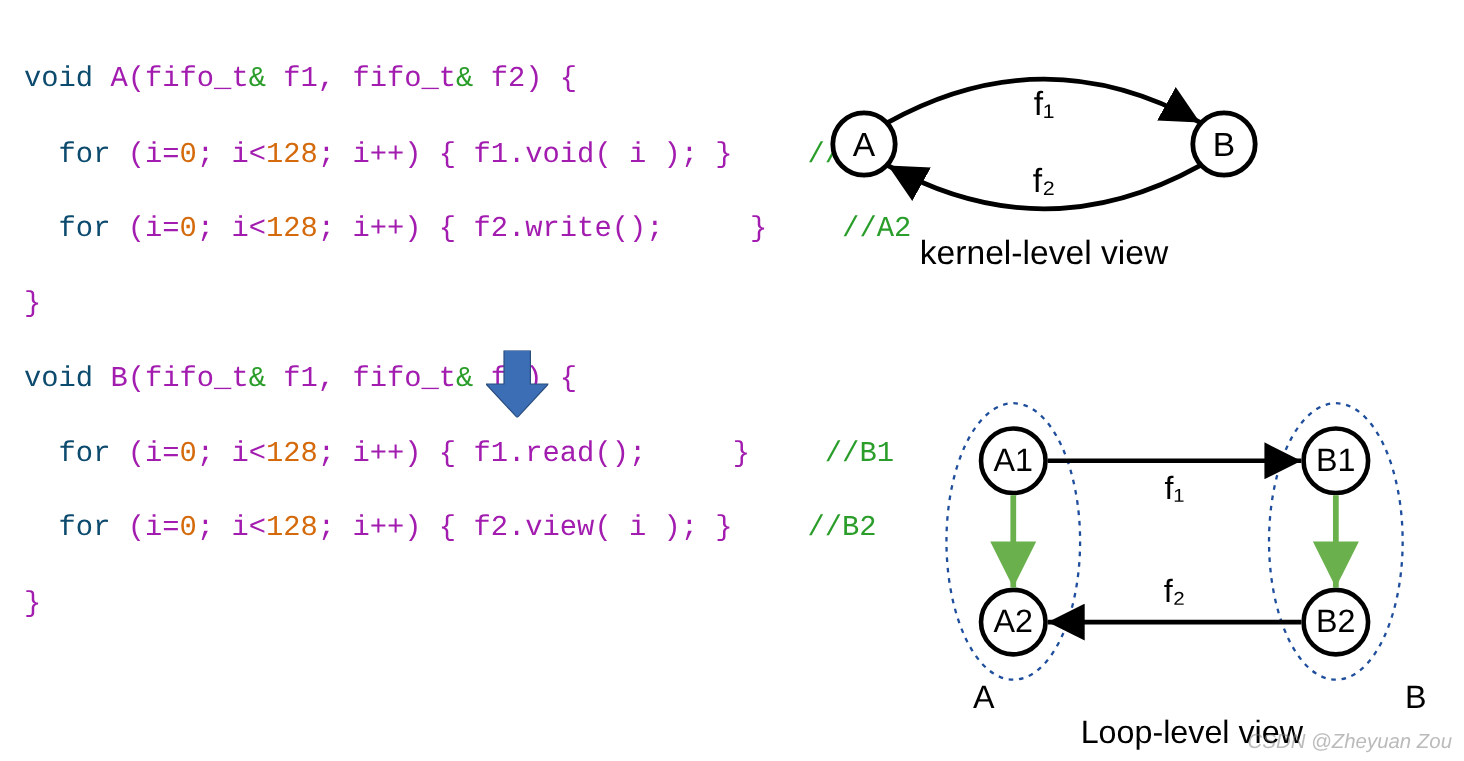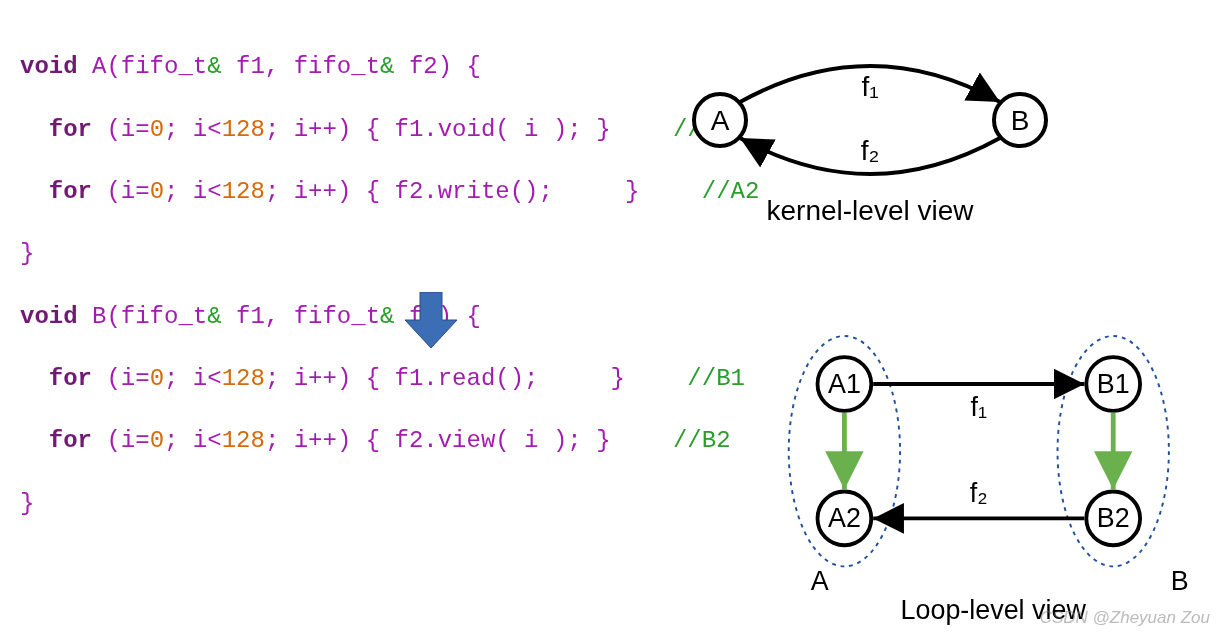--- a/index.html
+++ b/index.html
@@ -14,21 +14,21 @@
     position: relative;
   }
   .code-area {
     position: absolute;
     left: 20px;
     top: 20px;
     width: 660px;
     line-height: 1.3;
     white-space: pre;
   }
-  .kw   { color: #701a75; font-weight: bold; }
+  .kw   { color: #0c4a6e; }
   .num  { color: #d46a0b; }
   .cmt  { color: #2a9d2a; margin-left: 48px; }
   .txt  { color: #a21caf; }
   .amp  { color: #2a9d2a; }
 
   .code-line { display: block; }
 
   .arrow-down {
     position: absolute;
     left: 405px;

